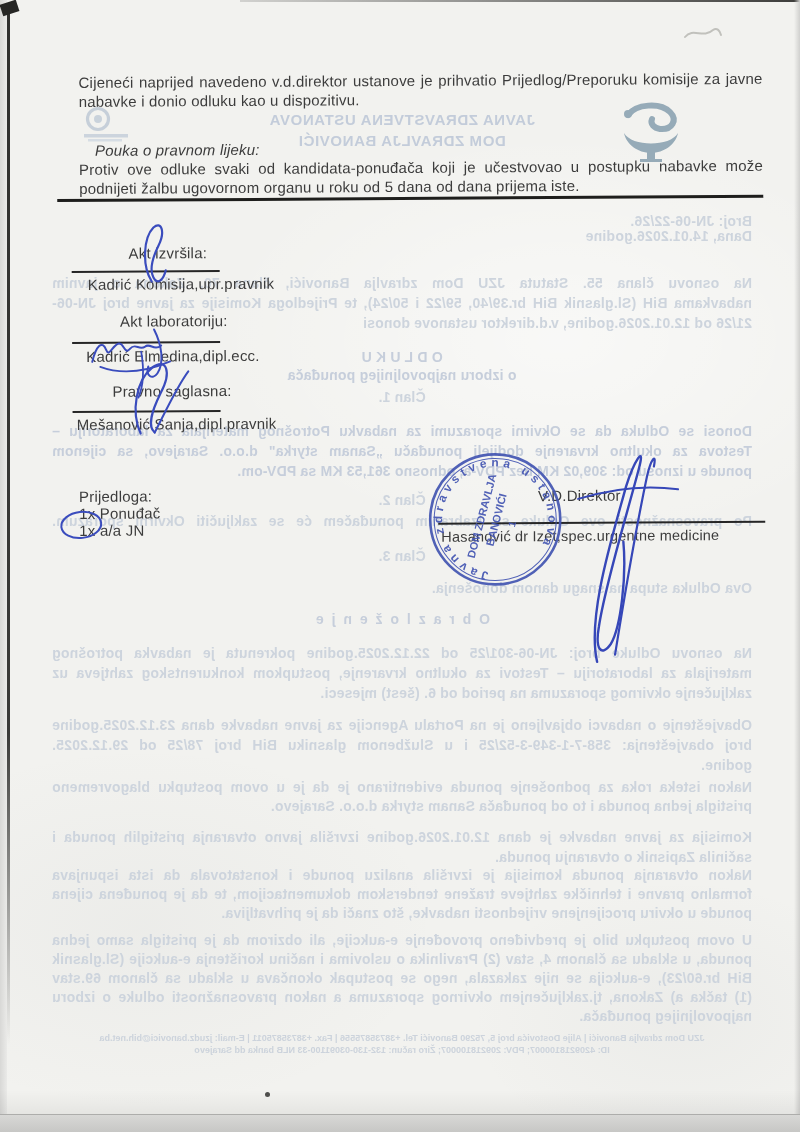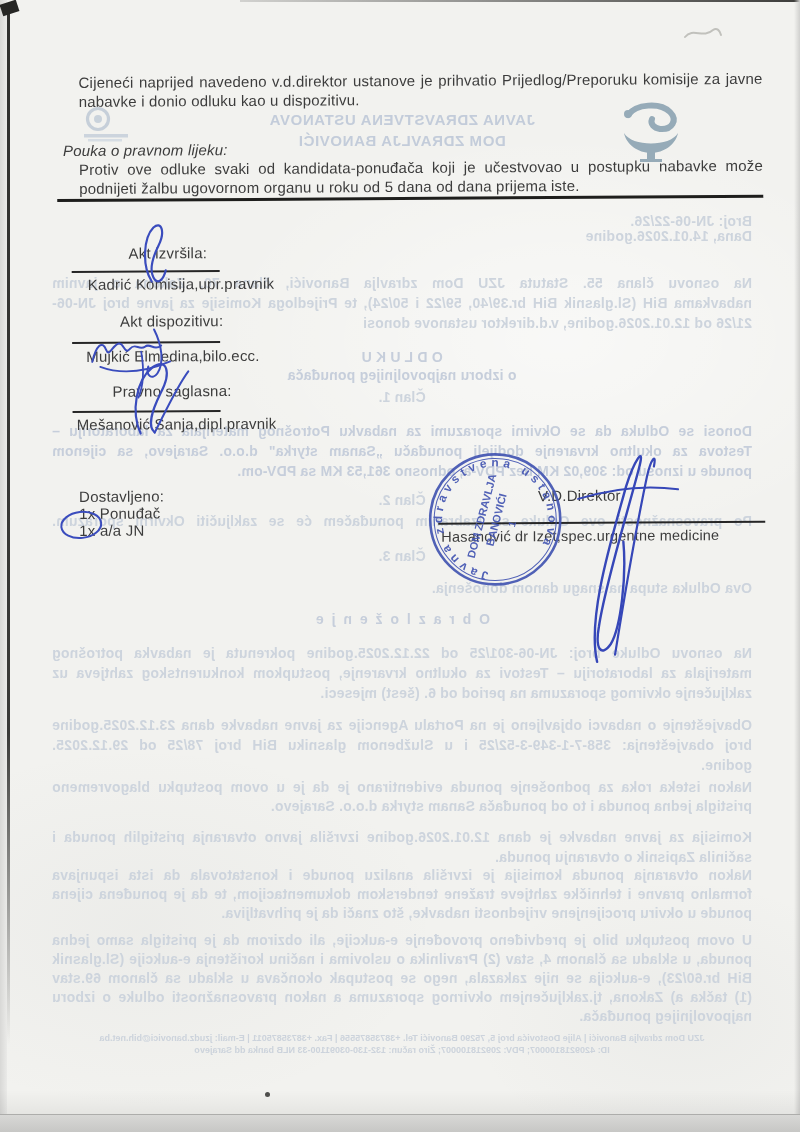--- a/index.html
+++ b/index.html
@@ -107,39 +107,39 @@
 
     <div class="bl tiny c" style="top:1033px">JZU Dom zdravlja Banovići | Alije Dostovića broj 5, 75290 Banovići Tel. +38735875556 | Fax. +38735875011 | E-mail: jzudz.banovici@bih.net.ba</div>
     <div class="bl tiny c" style="top:1045px">ID: 4209218100007;  PDV: 209218100007;  Žiro račun: 132-130-03091100-33  NLB banka dd Sarajevo</div>
   </div>
 
   <div id="front-layer">
 
     <div class="ft j" style="left:80px;top:72px;width:684px">Cijeneći naprijed navedeno v.d.direktor ustanove je prihvatio Prijedlog/Preporuku komisije za javne</div>
     <div class="ft" style="left:80px;top:91px;width:684px">nabavke i donio odluku kao u dispozitivu.</div>
 
-    <div class="ft it" style="left:64px;top:140px">Pouka o pravnom lijeku:</div>
+    <div class="ft it" style="left:96px;top:140px">Pouka o pravnom lijeku:</div>
     <div class="ft j" style="left:80px;top:159px;width:684px">Protiv ove odluke svaki od kandidata-ponuđača koji je učestvovao u postupku nabavke može</div>
     <div class="ft" style="left:80px;top:178px;width:684px">podnijeti žalbu ugovornom organu u roku od 5 dana od dana prijema iste.</div>
 
     <div class="rule" style="left:58px;top:197px;width:706px;height:3px"></div>
 
     <div class="ft" style="left:129px;top:243px">Akt izvršila:</div>
     <div class="sigline" style="left:72px;top:269px;width:148px"></div>
     <div class="ft" style="left:88px;top:274px">Kadrić Komisija,upr.pravnik</div>
 
-    <div class="ft" style="left:120px;top:311px">Akt dispozitivu:</div>
+    <div class="ft" style="left:120px;top:311px">Akt laboratoriju:</div>
     <div class="sigline" style="left:72px;top:340px;width:148px"></div>
-    <div class="ft" style="left:86px;top:346px">Mujkić Elmedina,bilo.ecc.</div>
+    <div class="ft" style="left:86px;top:346px">Kadrić Elmedina,dipl.ecc.</div>
 
     <div class="ft" style="left:112px;top:381px">Pravno saglasna:</div>
     <div class="sigline" style="left:72px;top:409px;width:148px"></div>
     <div class="ft" style="left:76px;top:414px">Mešanović Sanja,dipl.pravnik</div>
 
-    <div class="ft" style="left:78px;top:486px">Dostavljeno:</div>
+    <div class="ft" style="left:78px;top:486px">Prijedloga:</div>
     <div class="ft" style="left:78px;top:503px">1x Ponuđač</div>
     <div class="ft" style="left:78px;top:520px">1x a/a JN</div>
 
     <div class="ft" style="left:537px;top:488px">V.D.Direktor</div>
     <div class="sigline" style="left:437px;top:523px;width:327px"></div>
     <div class="ft" style="left:440px;top:528px;width:324px;font-size:14.5px">Hasanović dr Izet,spec.urgentne medicine</div>
 
     <svg class="ink" style="left:424px;top:450px;opacity:.92" width="140" height="140" viewBox="0 0 140 140">
       <defs>
         <path id="ringpath" d="M70,123 A53,53 0 1 1 70.1,123"></path>

